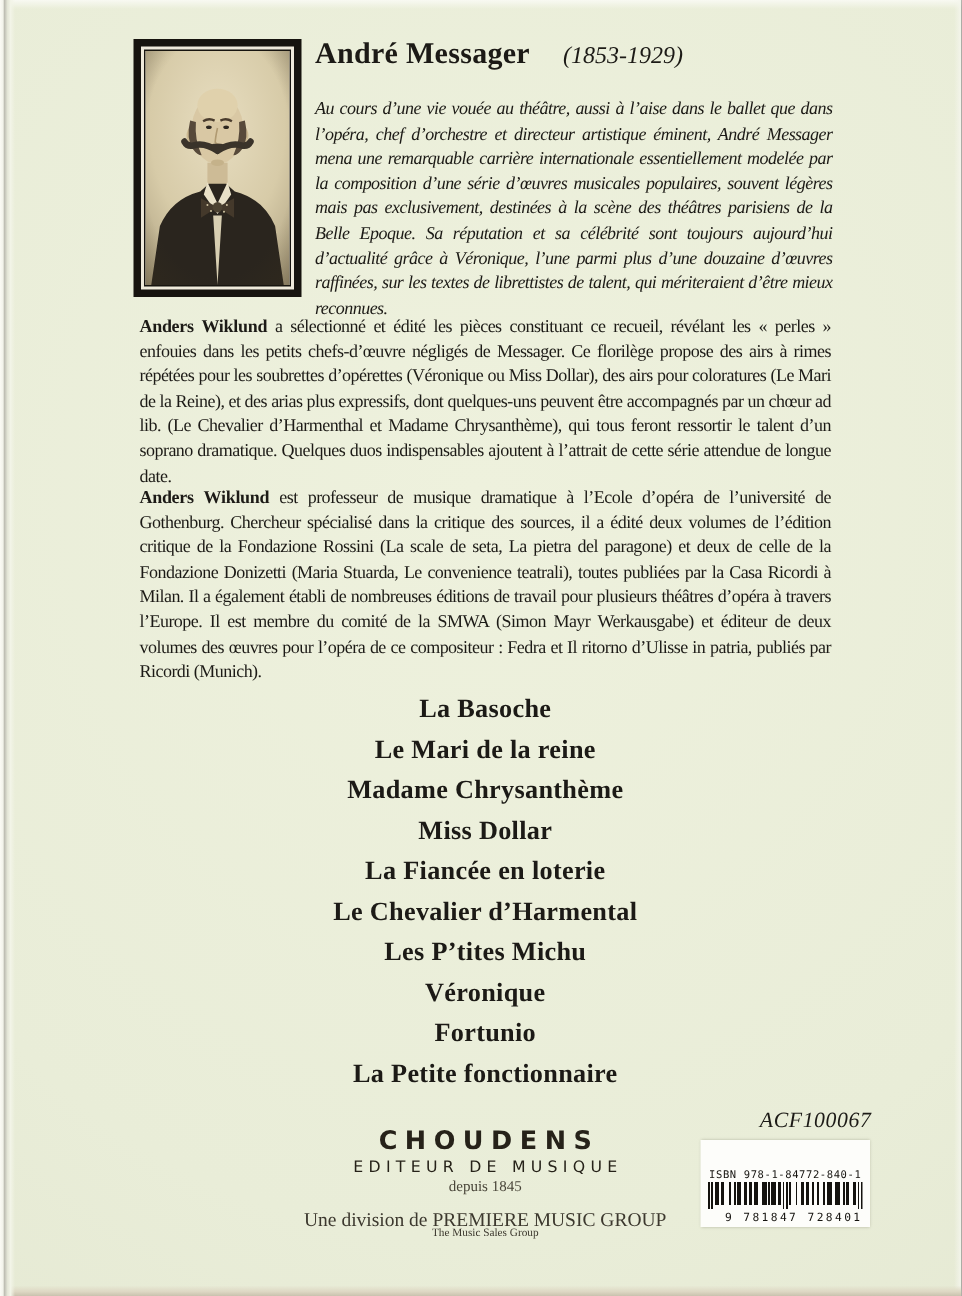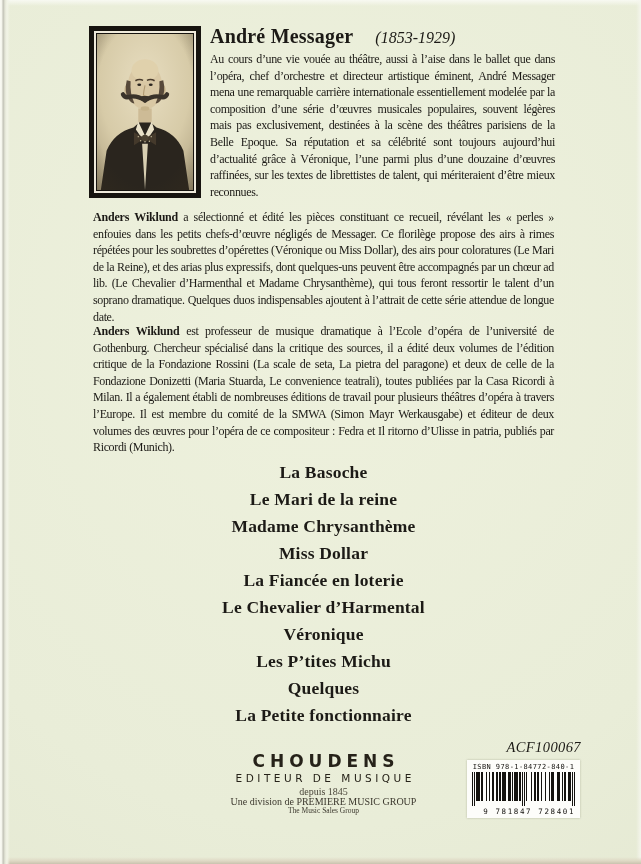--- a/index.html
+++ b/index.html
@@ -30,44 +30,44 @@
   .portrait-photo { width:100%; height:100%; border:1px solid #17140f; display:block; }
 
   
   .header { position:absolute; left:210px; top:25px; width:345px; white-space:nowrap; }
   .header .name { font-weight:bold; font-size:20px; letter-spacing:0.2px; }
   .header .dates { font-size:16px; margin-left:22px;font-style:italic; }
 
   
   .body-para { font-size:12px; line-height:16.6px; letter-spacing:-0.35px;
     text-align:justify; }
-  .intro { position:absolute; left:210px; top:51px; width:345px; }
+  .intro { position:absolute; left:210px; top:64px; width:345px;font-style:italic; }
   .para2 { position:absolute; left:93px; top:209px; width:461px; }
   .para3 { position:absolute; left:93px; top:323px; width:461px; }
   .body-para strong { letter-spacing:-0.2px; }
 
   
   .works { position:absolute; left:60px; top:459px; width:527px; text-align:center; }
   .work-title { font-size:17.5px; font-weight:bold; line-height:27px; letter-spacing:0.2px; }
 
   
   .publisher { position:absolute; left:93px; top:752px; width:461px; text-align:center; color:#262219; }
   .pub-name { font-family:"DejaVu Sans", sans-serif; font-weight:bold; font-size:17px;
     letter-spacing:5px; text-indent:5px; line-height:19px; }
   .pub-tagline { font-family:"DejaVu Sans", sans-serif; font-weight:normal; font-size:10.5px;
     letter-spacing:3.5px; text-indent:3.5px; line-height:13px; margin-top:1px; }
   .pub-since { font-size:10px; line-height:9px; margin-top:2px; color:#4a463a; }
-  .pub-division { font-size:10px; line-height:9px; margin-top:1px; color:#3c382e; }
+  .pub-division { font-size:13px; line-height:9px; margin-top:12px; color:#3c382e; }
   .pub-group { font-size:7.5px; line-height:9px; color:#3c382e; }
 
   
   .catalog { position:absolute; left:446px; top:739px; width:135px; text-align:right;
     font-size:14.5px; letter-spacing:0.4px;font-style:italic; }
   .barcode { position:absolute; left:467px; top:760px; width:113px; height:58px;
-    background:#fdfdfa; padding:2px 5px 2px; box-shadow:0 0 2px rgba(80,80,60,0.35);
+    background:#fdfdfa; padding:18px 5px 2px; box-shadow:0 0 2px rgba(80,80,60,0.35);
     display:flex; flex-direction:column; }
   .barcode-isbn { font-family:"DejaVu Sans Mono", monospace; font-size:7px; letter-spacing:0.4px;
     text-align:center; color:#14120e; line-height:10px; white-space:nowrap; }
   .barcode-bars { flex:1; width:100%; }
   .barcode-digits { font-family:"DejaVu Sans Mono", monospace; font-size:7.5px; letter-spacing:1.6px;
     text-align:right; color:#14120e; line-height:9px; margin-top:1px; white-space:nowrap; }
 </style>
 </head>
 <body>
 
@@ -150,23 +150,23 @@
     <strong>Anders Wiklund</strong><span> est professeur de musique dramatique à l’Ecole d’opéra de l’université de Gothenburg. Chercheur spécialisé dans la critique des sources, il a édité deux volumes de l’édition critique de la Fondazione Rossini (La scale de seta, La pietra del paragone) et deux de celle de la Fondazione Donizetti (Maria Stuarda, Le convenience teatrali), toutes publiées par la Casa Ricordi à Milan. Il a également établi de nombreuses éditions de travail pour plusieurs théâtres d’opéra à travers l’Europe. Il est membre du comité de la SMWA (Simon Mayr Werkausgabe) et éditeur de deux volumes des œuvres pour l’opéra de ce compositeur : Fedra et Il ritorno d’Ulisse in patria, publiés par Ricordi (Munich).</span>
   </p>
 
   <div class="works">
       <div class="work-title">La Basoche</div>
       <div class="work-title">Le Mari de la reine</div>
       <div class="work-title">Madame Chrysanthème</div>
       <div class="work-title">Miss Dollar</div>
       <div class="work-title">La Fiancée en loterie</div>
       <div class="work-title">Le Chevalier d’Harmental</div>
+      <div class="work-title">Les P’tites Michu</div>
       <div class="work-title">Véronique</div>
-      <div class="work-title">Les P’tites Michu</div>
-      <div class="work-title">Quelques</div>
+      <div class="work-title">Fortunio</div>
       <div class="work-title">La Petite fonctionnaire</div>
     </div>
 
   <div class="publisher">
     <div class="pub-name">CHOUDENS</div>
     <div class="pub-tagline">EDITEUR DE MUSIQUE</div>
     <div class="pub-since">depuis 1845</div>
     <div class="pub-division">Une division de PREMIERE MUSIC GROUP</div>
     <div class="pub-group">The Music Sales Group</div>
   </div>

